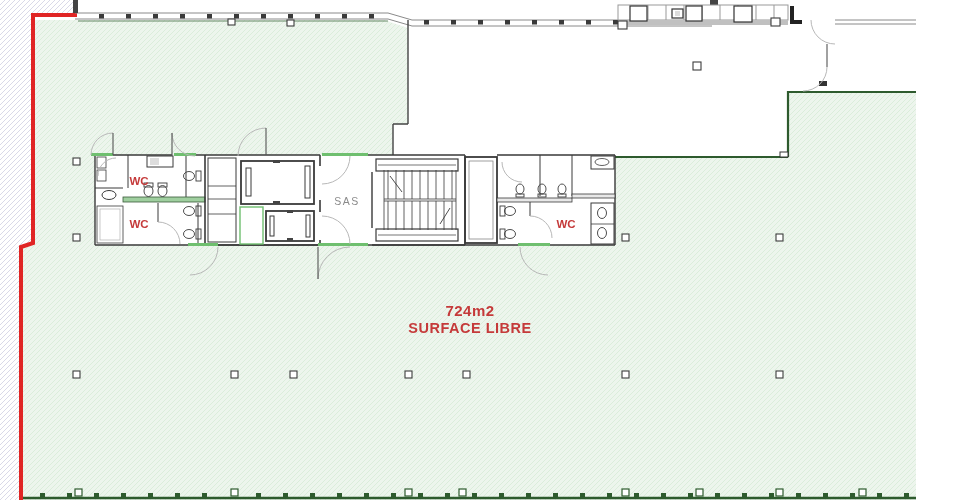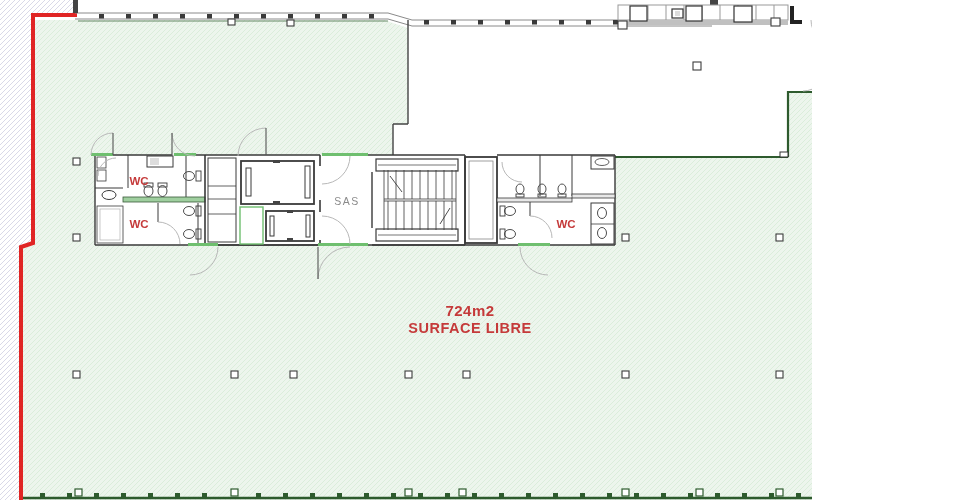--- a/index.html
+++ b/index.html
@@ -1,16 +1,16 @@
 <!DOCTYPE html>
 <html style="--boundary_red: #e02525; --label_red: #c53a3a; --floor_fill: #edf5ed; --floor_hatch: #d9ecd9; --border_green: #2e5b2e; --accent_green: #6fbf6f; --wall_dark: #3a3a3a; --wall_light: #999999; --exterior_hatch: #d9d9e8; --label_gray: #8a8a8a;"><head>
 <meta charset="utf-8">
 <style>
   html,body{margin:0;padding:0;background:#ffffff;}
-  .stage{width:812px;height:500px;position:relative;overflow:hidden;background:#fff;}
+  .stage{width:916px;height:500px;position:relative;overflow:hidden;background:#fff;}
   svg{display:block;}
   text{font-family:"Liberation Sans", sans-serif;}
   .txt-red{fill:var(--label_red,#c53a3a);font-weight:bold;}
   .txt-gray{fill:var(--label_gray,#8a8a8a);}
   .redline{stroke:var(--boundary_red,#e02525);}
   .dgreen{stroke:var(--border_green,#2e5b2e);}
   .accent{fill:var(--accent_green,#6fbf6f);}
 </style>
 </head>
 <body>

